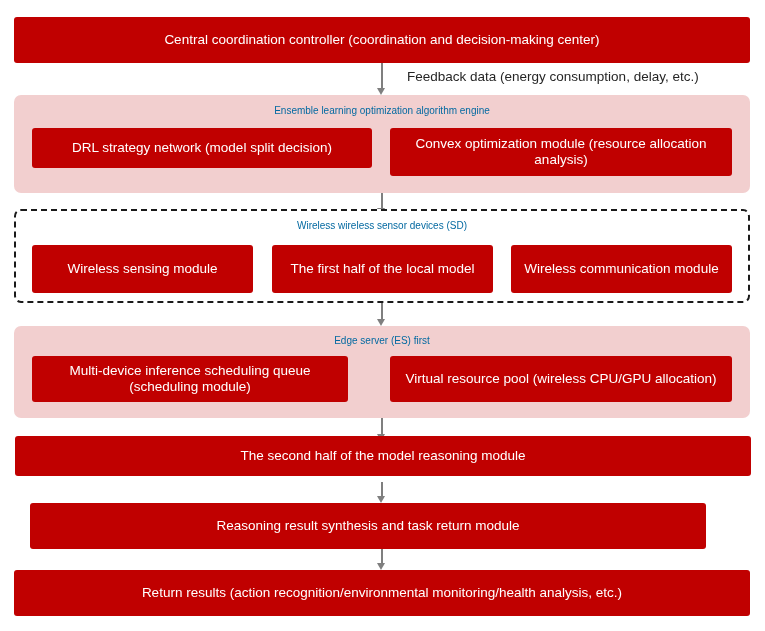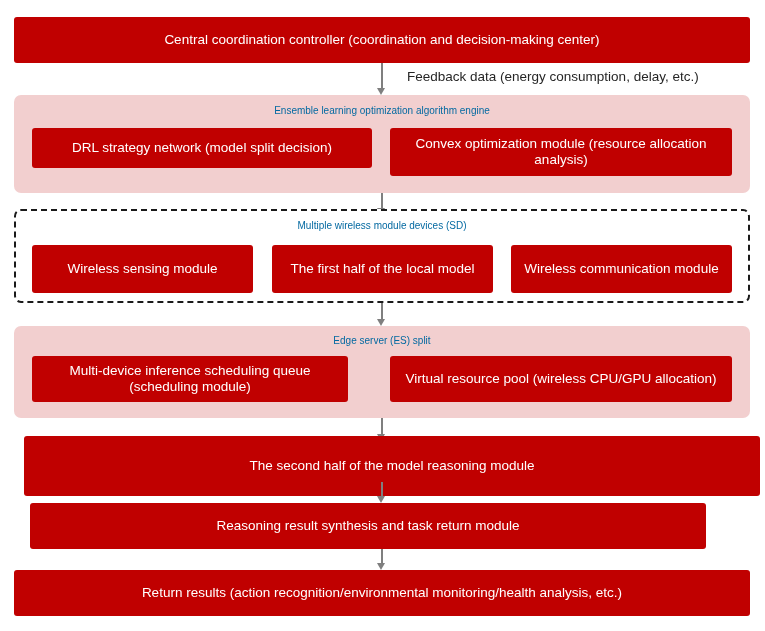--- a/index.html
+++ b/index.html
@@ -114,43 +114,43 @@
   </div>
   <div class="node red-box" style="left:32px; top:128px; width:340px; height:40px;">DRL strategy network (model split decision)</div>
   <div class="node red-box" style="left:390px; top:128px; width:342px; height:48px;">Convex optimization module (resource allocation analysis)</div>
 
   <div class="arrow" style="left:375px; top:193px; height:22px;">
     <div class="shaft" style="height:15px;"></div>
     <div class="head" style="top:15px;"></div>
   </div>
 
   <div class="dashed-group" style="left:14px; top:209px; width:736px; height:94px;">
-    <div class="group-title" style="top:9px;">Multiple wireless module devices (SD)</div>
+    <div class="group-title" style="top:9px;">Wireless wireless sensor devices (SD)</div>
   </div>
   <div class="node red-box" style="left:272px; top:245px; width:221px; height:48px;">The first half of the local model</div>
   <div class="node red-box" style="left:32px; top:245px; width:221px; height:48px;">Wireless sensing module</div>
   <div class="node red-box" style="left:511px; top:245px; width:221px; height:48px;">Wireless communication module</div>
 
   <div class="arrow" style="left:375px; top:303px; height:24px;">
     <div class="shaft" style="height:16px;"></div>
     <div class="head" style="top:16px;"></div>
   </div>
 
   <div class="pink-group" style="left:14px; top:326px; width:736px; height:92px;">
-    <div class="group-title" style="top:9px;">Edge server (ES) split</div>
+    <div class="group-title" style="top:9px;">Edge server (ES) first</div>
   </div>
   <div class="node red-box" style="left:32px; top:356px; width:316px; height:46px;">Multi-device inference scheduling queue (scheduling module)</div>
   <div class="node red-box" style="left:390px; top:356px; width:342px; height:46px;">Virtual resource pool (wireless CPU/GPU allocation)</div>
 
   <div class="arrow" style="left:375px; top:418px; height:24px;">
     <div class="shaft" style="height:16px;"></div>
     <div class="head" style="top:16px;"></div>
   </div>
 
-  <div class="node red-box" style="left:24px; top:436px; width:736px; height:60px;">The second half of the model reasoning module</div>
+  <div class="node red-box" style="left:15px; top:436px; width:736px; height:40px;">The second half of the model reasoning module</div>
 
   <div class="arrow" style="left:375px; top:482px; height:24px;">
     <div class="shaft" style="height:14px;"></div>
     <div class="head" style="top:14px;"></div>
   </div>
 
   <div class="node red-box" style="left:14px; top:503px; width:676px; height:46px;margin-left:16px;">Reasoning result synthesis and task return module</div>
 
   <div class="arrow" style="left:375px; top:549px; height:24px;">
     <div class="shaft" style="height:14px;"></div>

